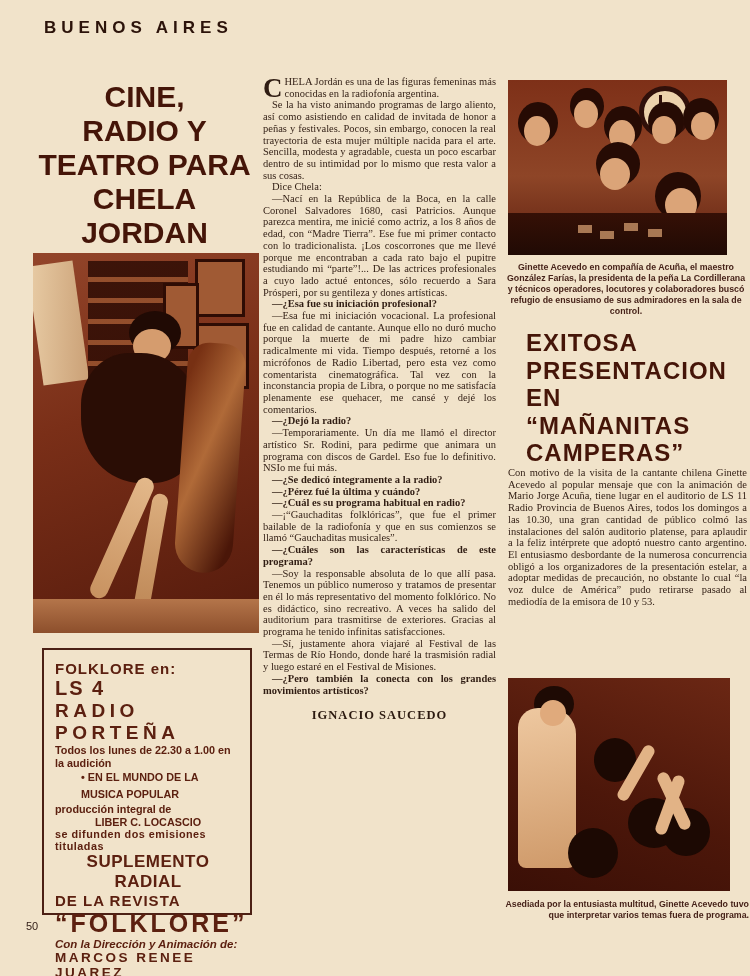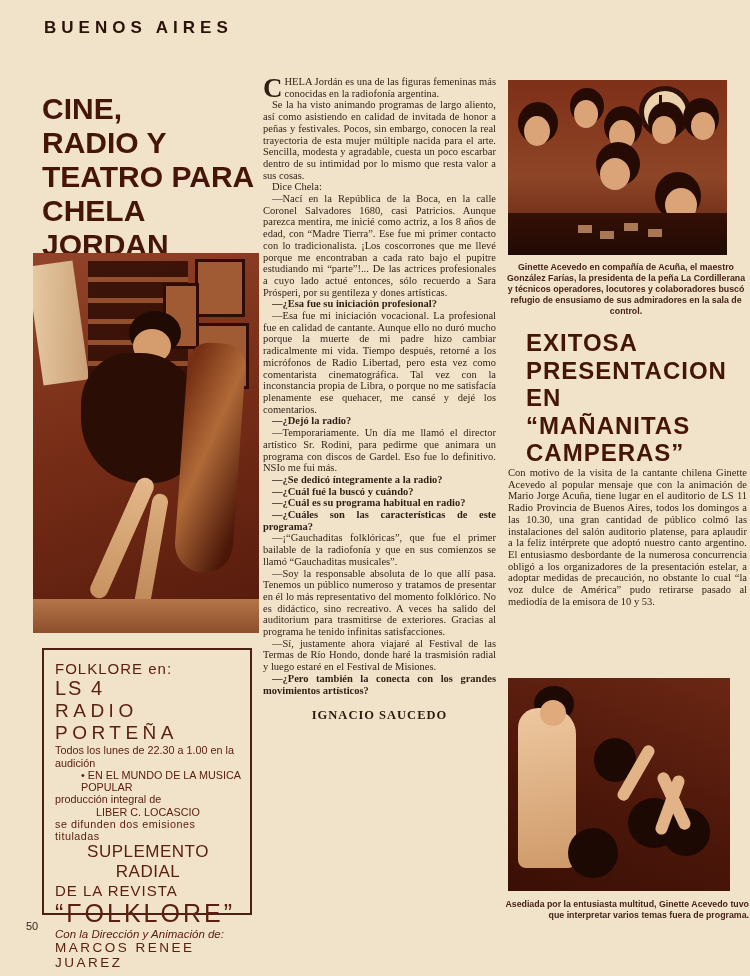--- a/index.html
+++ b/index.html
@@ -12,24 +12,24 @@
   .abs{position:absolute;}
   
   .brand{
     left:44px;top:18px;
     font-family:"Liberation Sans", sans-serif;
     font-weight:bold;font-size:17px;letter-spacing:5px;
     color:#2c130a;
   }
   
   .title{
-    left:30px;top:80px;width:229px;margin:12px;
+    left:30px;top:80px;width:229px;margin:0;
     font-family:"Liberation Sans", sans-serif;
     font-weight:bold;font-size:30px;line-height:34px;
-    text-align:left;color:#451508;letter-spacing:0px;
+    text-align:center;color:#451508;letter-spacing:0px;
     white-space:pre-line;
   }
   
   .photo{overflow:hidden;background:#7c3118;}
   .photo *{position:absolute;}
   .photo-chela{left:33px;top:253px;width:226px;height:380px;
     background:linear-gradient(160deg,#93452a 0%,#7a2f18 40%,#541a0c 100%);}
   .photo-studio{left:508px;top:80px;width:219px;height:175px;
     background:linear-gradient(180deg,#7e3018 0%,#8e4527 55%,#5d2010 100%);}
   .photo-crowd{left:508px;top:678px;width:222px;height:213px;
@@ -111,28 +111,28 @@
     font-weight:bold;color:#301d13;
   }
   .byline{
     margin-top:14px;text-align:center;font-weight:bold;
     font-size:12.5px;letter-spacing:1px;color:#2c1a10;
   }
   
   .folk-box{
     left:42px;top:648px;width:186px;height:243px;
     border:2px solid #4c2014;padding:10px 9px 10px 11px;
-    font-family:"Liberation Sans", sans-serif;font-weight:normal;color:#5c2010;
+    font-family:"Liberation Sans", sans-serif;font-weight:bold;color:#5c2010;
   }
   .folk-box div{margin:0;}
   .fk-1{font-size:15px;letter-spacing:1px;}
   .fk-2{font-size:20px;margin-top:2px;letter-spacing:2px;}
   .fk-3{font-size:19px;letter-spacing:4.5px;margin-top:1px;}
   .fk-4{font-size:10.8px;line-height:12.5px;margin-top:3px;}
-  .fk-5{font-size:10.8px;line-height:12px;padding-left:26px;margin-top:2px;}
+  .fk-5{font-size:10.8px;line-height:17px;padding-left:26px;margin-top:2px;}
   .fk-6{font-size:10.8px;line-height:12.5px;margin-top:2px;}
   .fk-7{font-size:10.8px;text-align:center;}
   .fk-8{font-size:10.8px;letter-spacing:0.5px;margin-top:1px;}
   .fk-9{font-size:17px;text-align:center;margin-top:4px;letter-spacing:0.5px;}
   .fk-10{font-size:15px;letter-spacing:1px;}
   .fk-11{font-size:25px;letter-spacing:3px;margin-top:2px;}
   .fk-12{font-size:11.5px;font-style:italic;margin-top:4px;}
   .fk-13{font-size:13.5px;letter-spacing:2.5px;margin-top:3px;}
   .pageno{left:26px;top:920px;font-size:11px;font-family:"Liberation Sans", sans-serif;color:#35211a;}
 </style>
@@ -184,24 +184,24 @@
   <div id="paras">
       <p class="para lead"><span class="dropcap">C</span>HELA Jordán es una de las figuras femeninas más conocidas en la radiofonía argentina.</p>
       <p class="para normal">Se la ha visto animando programas de largo aliento, así como asistiendo en calidad de invitada de honor a peñas y festivales. Pocos, sin embargo, conocen la real trayectoria de esta mujer múltiple nacida para el arte. Sencilla, modesta y agradable, cuesta un poco escarbar dentro de su intimidad por lo mismo que resta valor a sus cosas.</p>
       <p class="para normal">Dice Chela:</p>
       <p class="para speaker">—Nací en la República de la Boca, en la calle Coronel Salvadores 1680, casi Patricios. Aunque parezca mentira, me inicié como actriz, a los 8 años de edad, con “Madre Tierra”. Ese fue mi primer contacto con lo tradicionalista. ¡Los coscorrones que me llevé porque me encontraban a cada rato bajo el pupitre estudiando mi “parte”!... De las actrices profesionales a cuyo lado actué entonces, sólo recuerdo a Sara Prósperi, por su gentileza y dones artísticas.</p>
       <p class="para question">—¿Esa fue su iniciación profesional?</p>
       <p class="para speaker">—Esa fue mi iniciación vocacional. La profesional fue en calidad de cantante. Aunque ello no duró mucho porque la muerte de mi padre hizo cambiar radicalmente mi vida. Tiempo después, retorné a los micrófonos de Radio Libertad, pero esta vez como comentarista cinematográfica. Tal vez con la inconstancia propia de Libra, o porque no me satisfacía plenamente ese quehacer, me cansé y dejé los comentarios.</p>
       <p class="para question">—¿Dejó la radio?</p>
       <p class="para speaker">—Temporariamente. Un día me llamó el director artístico Sr. Rodini, para pedirme que animara un programa con discos de Gardel. Eso fue lo definitivo. NSIo me fui más.</p>
       <p class="para question">—¿Se dedicó íntegramente a la radio?</p>
-      <p class="para question">—¿Cuál fué la buscó y cuándo?</p>
+      <p class="para question">—¿Pérez fué la última y cuándo?</p>
       <p class="para question">—¿Cuál es su programa habitual en radio?</p>
+      <p class="para speaker">—¡“Gauchaditas folklóricas”, que fue el primer bailable de la radiofonía y que en sus comienzos se llamó “Gauchaditas musicales”.</p>
       <p class="para question">—¿Cuáles son las características de este programa?</p>
-      <p class="para speaker">—¡“Gauchaditas folklóricas”, que fue el primer bailable de la radiofonía y que en sus comienzos se llamó “Gauchaditas musicales”.</p>
       <p class="para speaker">—Soy la responsable absoluta de lo que allí pasa. Tenemos un público numeroso y tratamos de presentar en él lo más representativo del momento folklórico. No es didáctico, sino recreativo. A veces ha salido del auditorium para trasmitirse de exteriores. Gracias al programa he tenido infinitas satisfacciones.</p>
       <p class="para speaker">—Sí, justamente ahora viajaré al Festival de las Termas de Río Hondo, donde haré la trasmisión radial y luego estaré en el Festival de Misiones.</p>
       <p class="para question">—¿Pero también la conecta con los grandes movimientos artísticos?</p>
     </div>
   <div class="byline">IGNACIO SAUCEDO</div>
 </div>
 
 <div class="abs photo photo-studio">
   <div class="clock"></div>
   <div class="head h1"></div>

